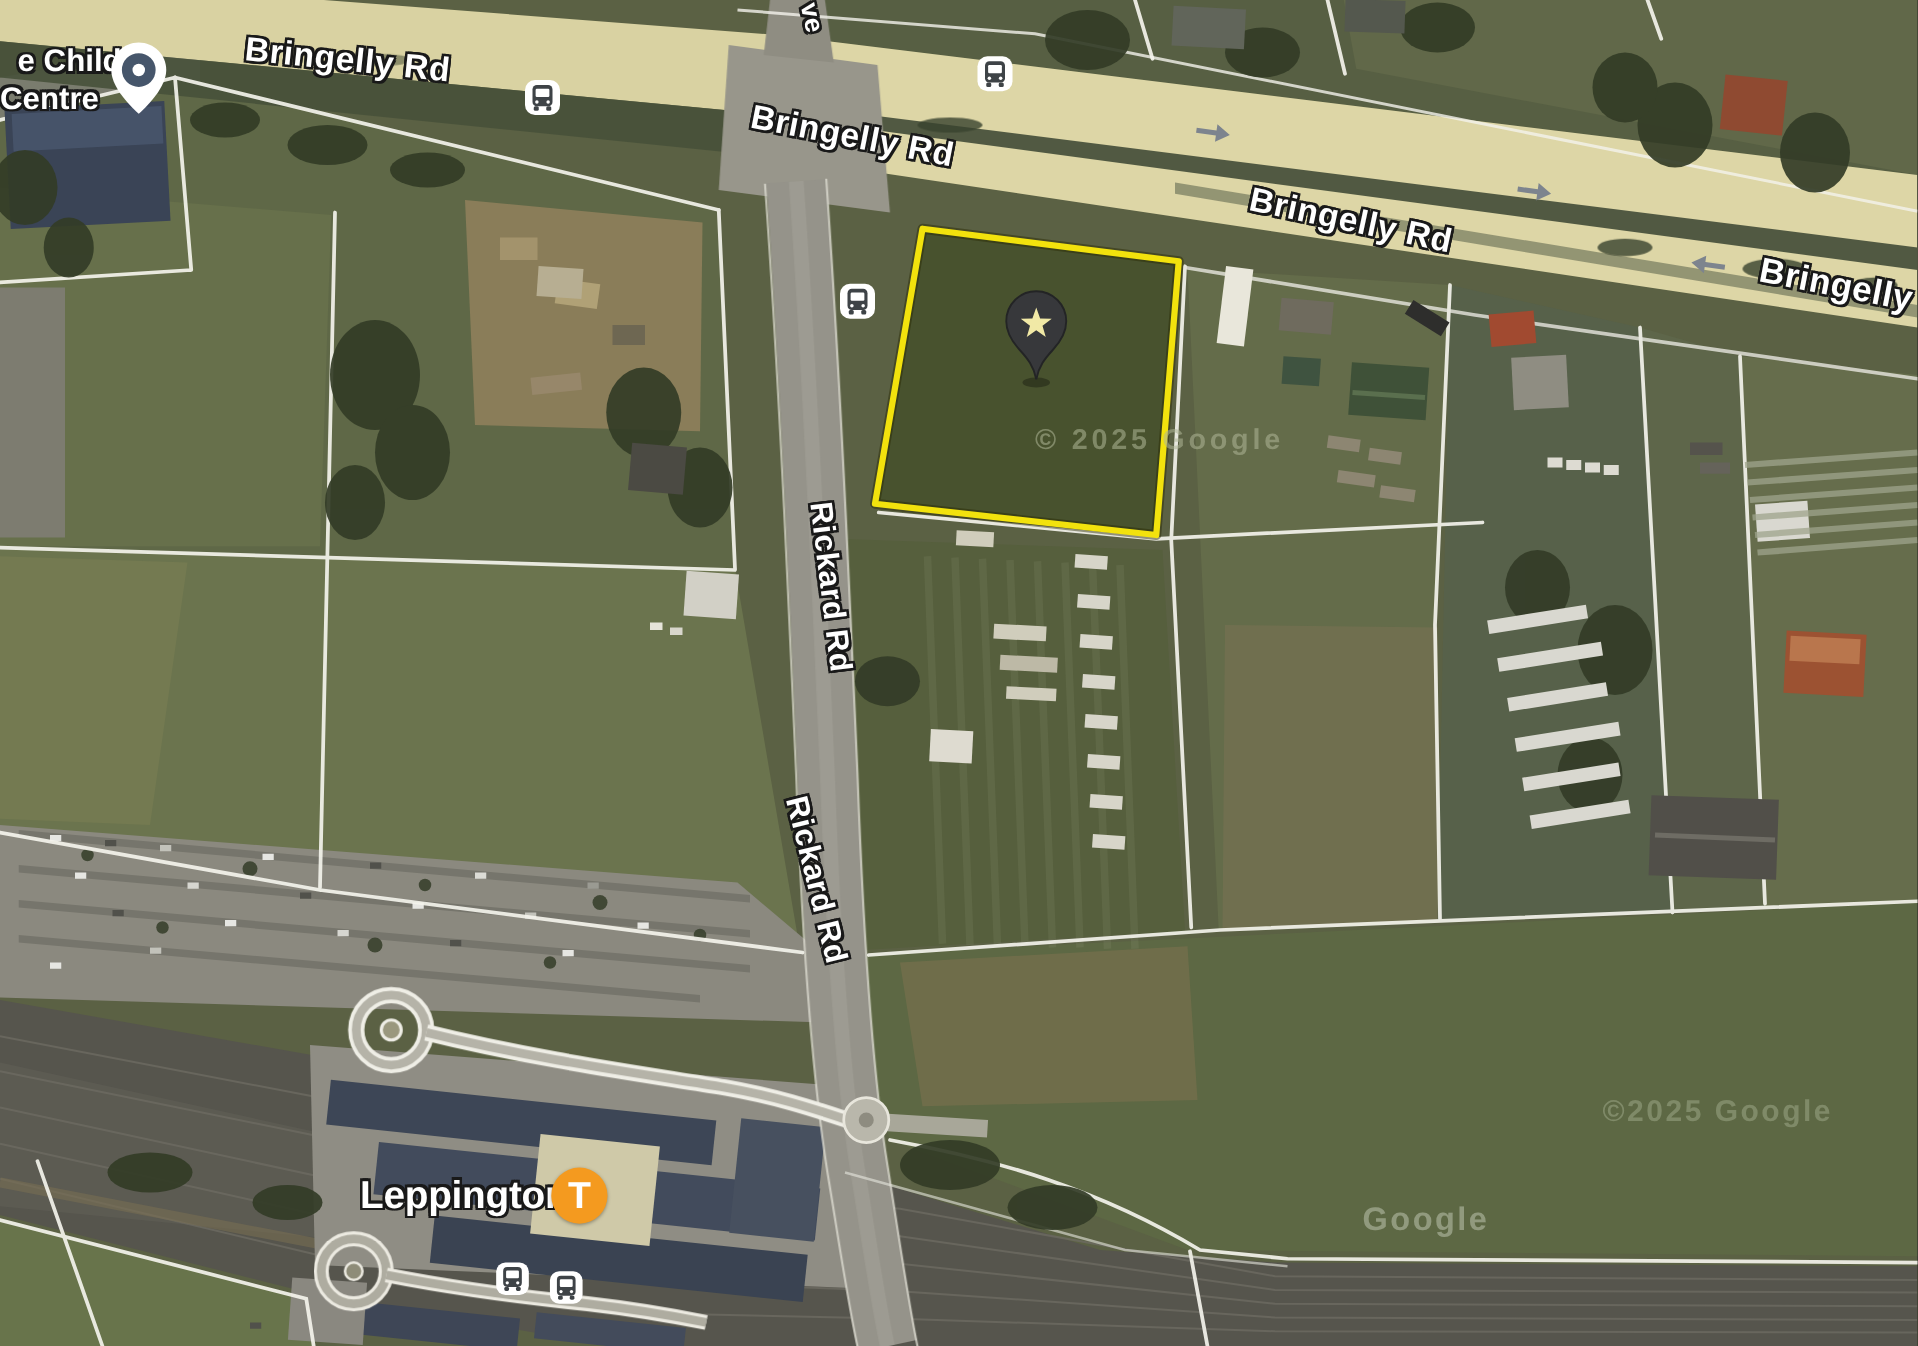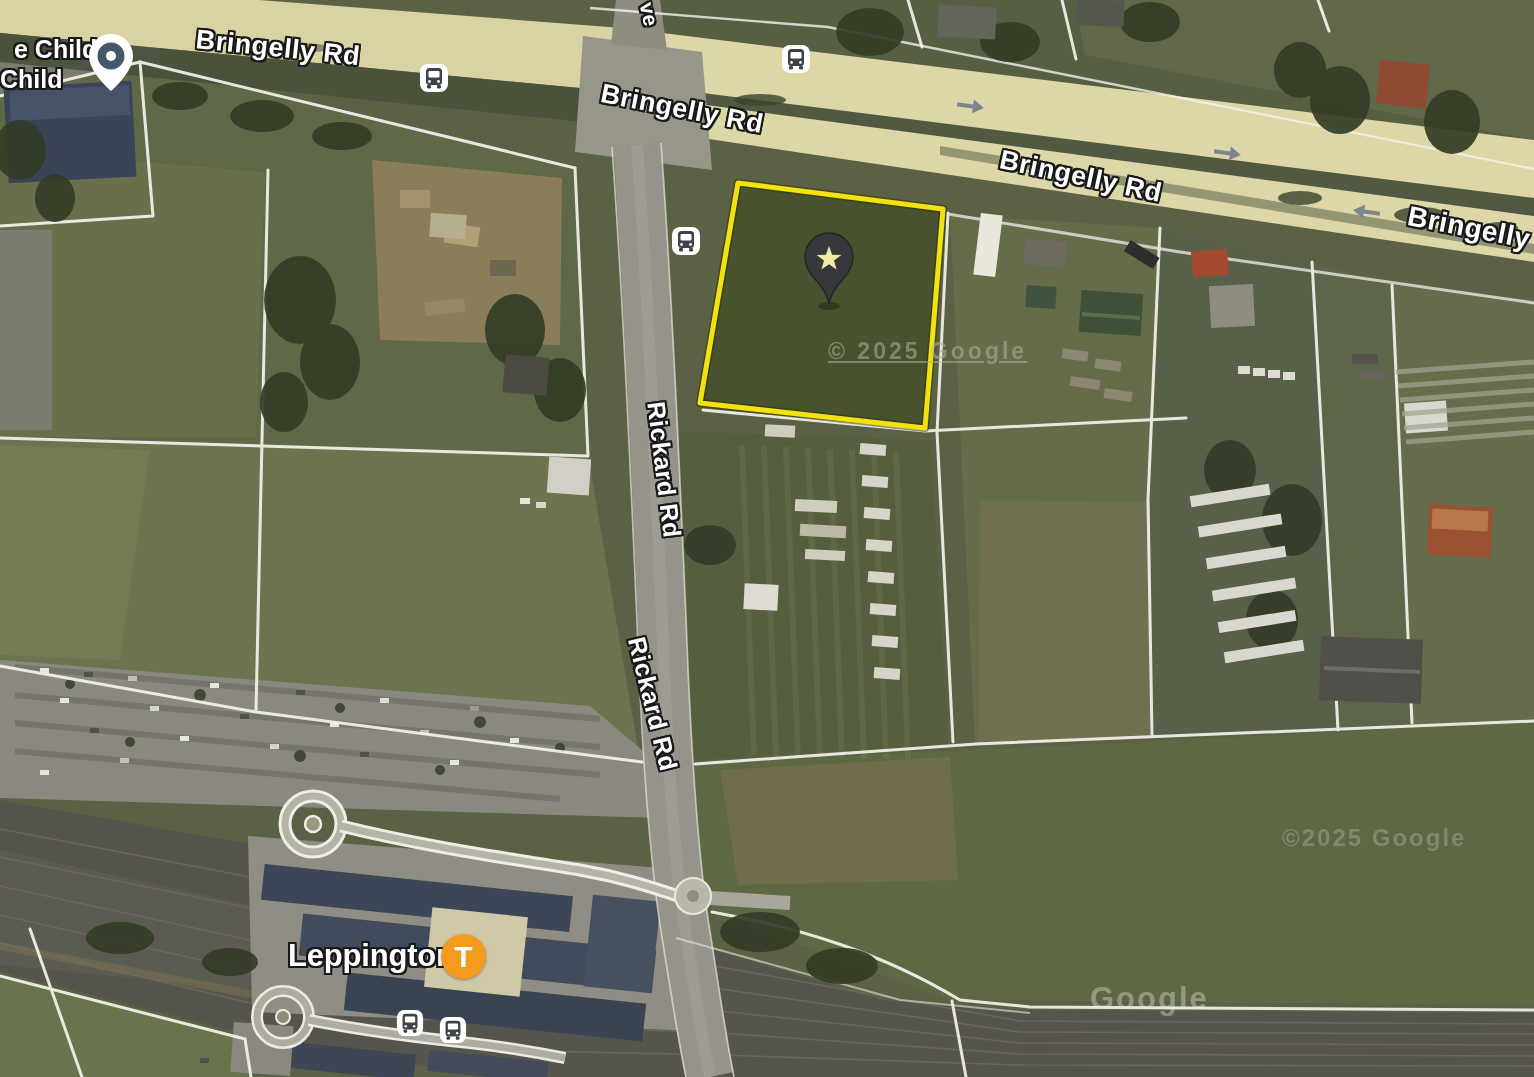--- a/index.html
+++ b/index.html
@@ -21,23 +21,23 @@
   .place-lbl{font-size:31px;letter-spacing:-.2px;}
   .poi-lbl{font-size:25px;line-height:30px;letter-spacing:0;}
   .t-badge{
     position:absolute;width:45px;height:45px;border-radius:50%;
     background:#f49a1f;color:#fff;font-weight:700;font-size:30px;
     display:flex;align-items:center;justify-content:center;
     box-shadow:0 1px 3px rgba(0,0,0,.35);
   }
   .busicon{position:absolute;}
   .wm{position:absolute;font-weight:700;white-space:nowrap;}
-  .wm1{font-size:23px;color:rgba(175,182,152,.55);letter-spacing:3px;text-decoration:underline;}
+  .wm1{font-size:23px;color:rgba(175,182,152,.55);letter-spacing:3px;}
   .wm2{font-size:24px;color:rgba(162,172,140,.5);letter-spacing:2px;}
-  .wm3{font-size:31px;color:rgba(232,236,222,.38);letter-spacing:2px;margin-top:21px;}
+  .wm3{font-size:26px;color:rgba(232,236,222,.38);letter-spacing:2px;}
   .pin{position:absolute;}
 </style>
 </head>
 <body>
 
 <div class="viewport">
 
   <svg class="terrain" width="1534" height="1077" viewBox="0 0 1534 1077">
 
     <rect x="0" y="0" width="1534" height="1077" fill="#5b6144"></rect>
@@ -336,21 +336,21 @@
   <div class="ml road-lbl" style="left:1000px;top:144px;transform:rotate(12deg);transform-origin:0 50%;">Bringelly Rd</div>
   <div class="ml road-lbl" style="left:1408px;top:200px;transform:rotate(11deg);transform-origin:0 50%;font-size:28px;">Bringelly</div>
 
   <div class="ml rickard-lbl" style="left:670px;top:400px;transform:rotate(83deg);">Rickard Rd</div>
   <div class="ml rickard-lbl" style="left:650px;top:634px;transform:rotate(76deg);">Rickard Rd</div>
 
   <div class="ml ave-lbl" style="left:658px;top:0px;transform:rotate(78deg);">ve</div>
 
   <div style="position:absolute;left:0;top:0;">
     <div class="ml poi-lbl" style="left:14px;top:34px;position:absolute;">e Child</div>
-    <div class="ml poi-lbl" style="left:0px;top:64px;position:absolute;">Child</div>
+    <div class="ml poi-lbl" style="left:0px;top:64px;position:absolute;">Centre</div>
   </div>
 
   <div class="pin" style="left:88px;top:33px;">
     <svg width="46" height="59" viewBox="0 0 46 59">
       <path d="M23,1 C10.8,1 1,10.8 1,23 C1,39.5 23,58 23,58 C23,58 45,39.5 45,23 C45,10.8 35.2,1 23,1 Z" fill="#ffffff"></path>
       <circle cx="23" cy="23" r="13.5" fill="#46566b"></circle>
       <circle cx="23" cy="23" r="5" fill="#ffffff"></circle>
     </svg>
   </div>
 
@@ -414,16 +414,16 @@
         <rect x="7" y="5" width="16" height="17" rx="3.5" fill="#3e4347"></rect>
         <rect x="9.5" y="8" width="11" height="6.5" rx="1" fill="#fff"></rect>
         <circle cx="10.5" cy="18.5" r="1.4" fill="#fff"></circle>
         <circle cx="19.5" cy="18.5" r="1.4" fill="#fff"></circle>
         <rect x="8" y="22" width="4" height="3.5" rx="1.2" fill="#3e4347"></rect>
         <rect x="18" y="22" width="4" height="3.5" rx="1.2" fill="#3e4347"></rect>
       </svg>
   </div>
 
   <div class="wm wm1" style="left:828px;top:338px;">© 2025 Google</div>
-  <div class="wm wm2" style="left:1282px;top:824px;">©2025 Google</div>
+  <div class="wm wm2" style="left:1282px;top:876px;">©2025 Google</div>
   <div class="wm wm3" style="left:1090px;top:960px;">Google</div>
 
 </div>
 
 </body></html>

